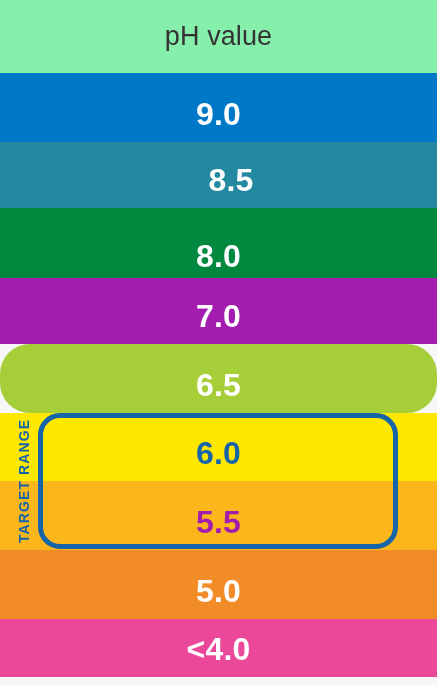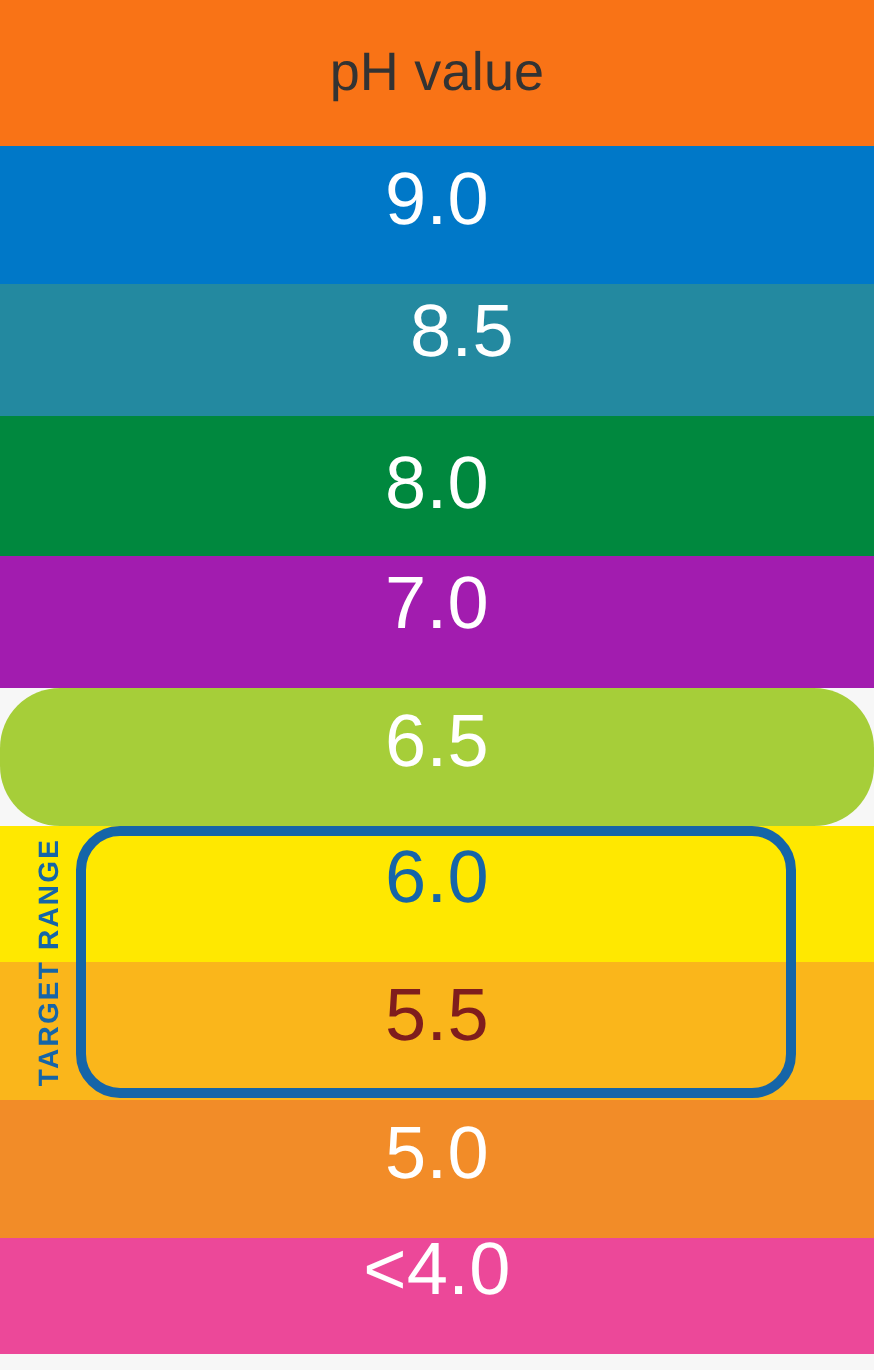--- a/index.html
+++ b/index.html
@@ -13,21 +13,21 @@
   #chart {
     position:relative;
     width:437px; height:685px;
     background:#f7f7f7;
   }
   
   .header {
     position:absolute;
     left:0; top:0;
     width:437px; height:73px;
-    background:#f97316;
+    background:#86efac;
     display:flex;
     align-items:center;
     justify-content:center;
   }
   .header-title {
     font-size:27px;
     font-weight:400;
     color:#333333;
     letter-spacing:0.1px;
     line-height:1;
@@ -40,25 +40,25 @@
   }
   .band {
     position:absolute;
     left:0;
     width:437px;
     display:flex;
     align-items:flex-end;
     justify-content:center;
   }
   .band-label {
-    font-size:37px;
-    font-weight:normal;
+    font-size:32px;
+    font-weight:bold;
     line-height:1;
     letter-spacing:0.2px;
-    padding-bottom:24px;
+    padding-bottom:12px;
     text-align:center;
     user-select:none;
   }
   .label-light { color:#ffffff; }
   .label-dark  { color:#1565a8; }
   
   .target-box {
     position:absolute;
     left:38px; top:413px;
     width:360px; height:136px;
@@ -109,21 +109,21 @@
       <div class="band" style="top: 205px; height: 66px; background: #a21caf;">
         <div class="band-label label-light" style="color: rgb(255, 255, 255);">7.0</div>
       </div>
       <div class="band" style="top: 271px; height: 69px; background: rgb(166, 206, 57); border-radius: 30px;">
         <div class="band-label label-light" style="color: rgb(255, 255, 255);">6.5</div>
       </div>
       <div class="band" style="top: 340px; height: 68px; background: rgb(255, 232, 0);">
         <div class="band-label label-dark" style="color: rgb(21, 101, 168); margin-top: 45px;">6.0</div>
       </div>
       <div class="band" style="top: 408px; height: 69px; background: rgb(250, 182, 27);">
-        <div class="band-label label-dark" style="color: #7f1d1d;">5.5</div>
+        <div class="band-label label-dark" style="color: #a21caf;">5.5</div>
       </div>
       <div class="band" style="top: 477px; height: 69px; background: rgb(242, 140, 40);">
         <div class="band-label label-light" style="color: rgb(255, 255, 255);">5.0</div>
       </div>
       <div class="band" style="top: 546px; height: 58px; background: #ec4899;">
         <div class="band-label label-light" style="color: rgb(255, 255, 255);">&lt;4.0</div>
       </div>
     </div>
 
   <div class="target-box"></div>

